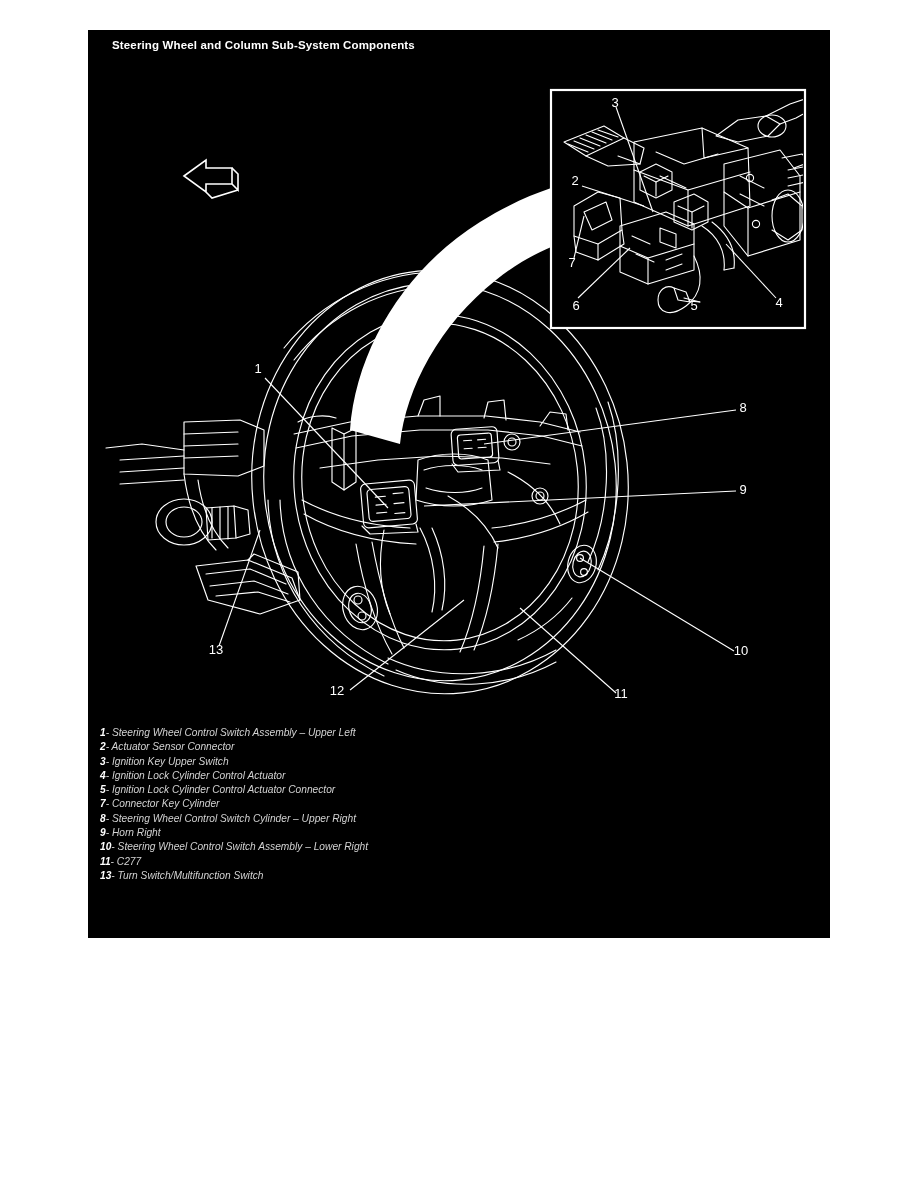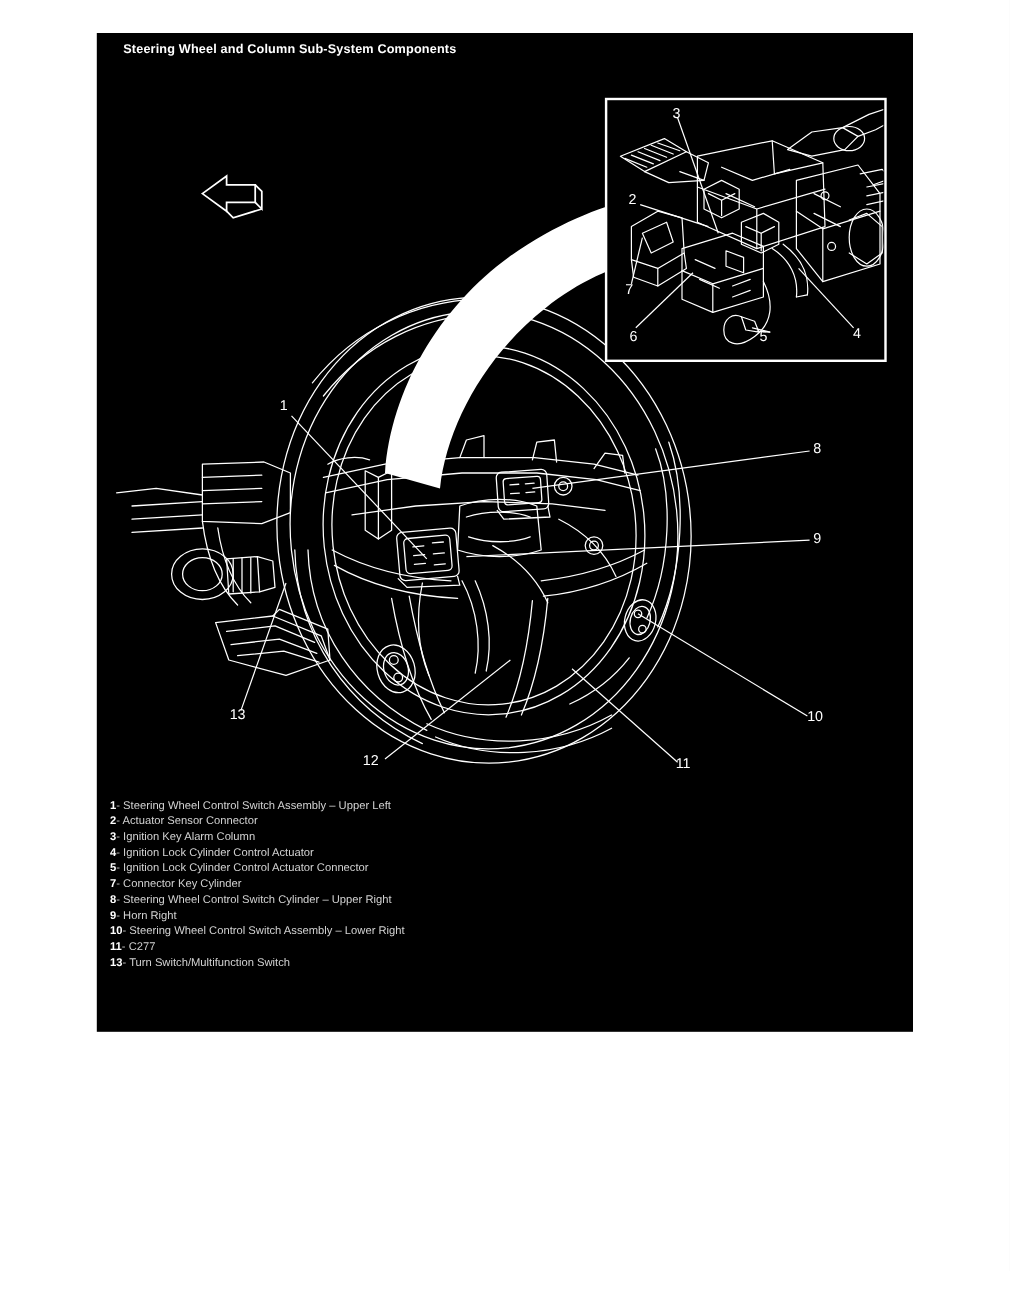--- a/index.html
+++ b/index.html
@@ -48,20 +48,21 @@
   #art-layer svg {
     display: block;
     width: 742px;
     height: 908px;
   }
   #legend {
     position: absolute;
     left: 12px;
     top: 696px;
     width: 600px;
+    font-style: italic;
   }
   .legend-row {
     color: #d8d8d8;
     font-size: 10.2px;
     line-height: 14.3px;
     white-space: nowrap;
   }
   .legend-num {
     color: #ffffff;
     font-weight: bold;
@@ -366,21 +367,21 @@
 
       <div class="legend-row">
         <span class="legend-num">1</span><span class="legend-dash">-</span> <span class="legend-text">Steering Wheel Control Switch Assembly – Upper Left</span>
       </div>
 
       <div class="legend-row">
         <span class="legend-num">2</span><span class="legend-dash">-</span> <span class="legend-text">Actuator Sensor Connector</span>
       </div>
 
       <div class="legend-row">
-        <span class="legend-num">3</span><span class="legend-dash">-</span> <span class="legend-text">Ignition Key Alarm Column</span>
+        <span class="legend-num">3</span><span class="legend-dash">-</span> <span class="legend-text">Ignition Key Upper Switch</span>
       </div>
 
       <div class="legend-row">
         <span class="legend-num">4</span><span class="legend-dash">-</span> <span class="legend-text">Ignition Lock Cylinder Control Actuator</span>
       </div>
 
       <div class="legend-row">
         <span class="legend-num">5</span><span class="legend-dash">-</span> <span class="legend-text">Ignition Lock Cylinder Control Actuator Connector</span>
       </div>
 

